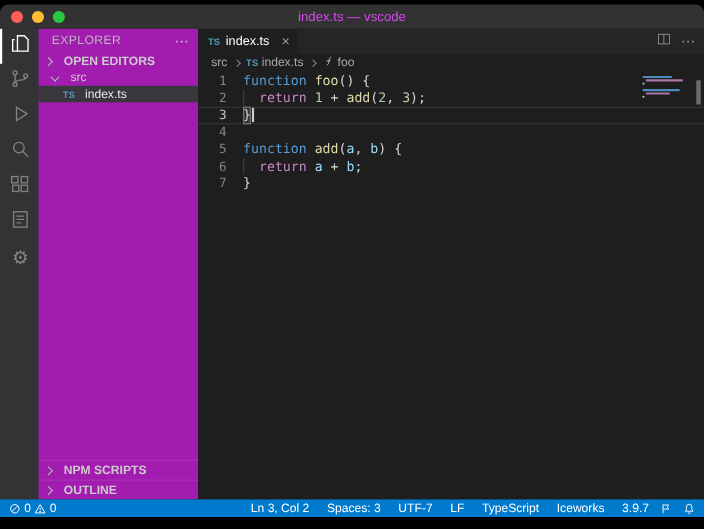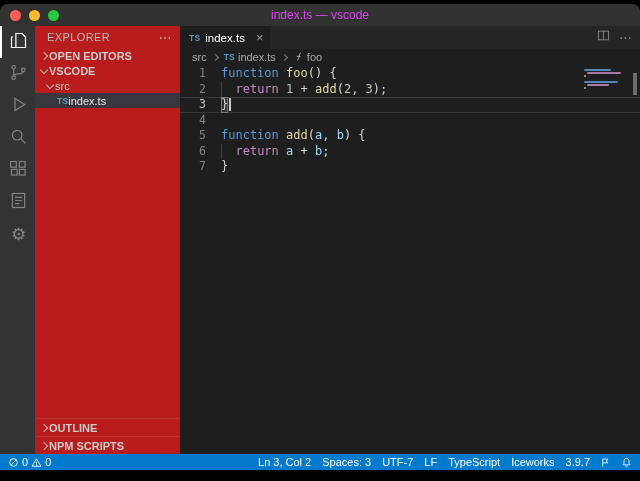--- a/index.html
+++ b/index.html
@@ -14,24 +14,24 @@
   .title{position:absolute;left:0;right:0;text-align:center;font-size:12px;color:#d946ef;}
   
   .main{flex:1;display:flex;min-height:0;}
   .activitybar{width:35px;background:#333333;display:flex;flex-direction:column;align-items:stretch;flex:0 0 auto;}
   .ab-item{height:32px;display:flex;align-items:center;justify-content:center;border-left:2px solid transparent;cursor:pointer;}
   .ab-item svg{stroke:#828282;fill:none;stroke-width:1.4;width:21px;height:21px;}
   .ab-item.active{border-left-color:#ffffff;}
   .ab-item.active svg{stroke:#ffffff;}
   .gear-glyph{font-size:17px;color:#858585;line-height:1;}
   
-  .sidebar{width:145px;background:#b91c1c;color:#cccccc;font-size:11px;display:flex;flex-direction:column;flex:0 0 auto;}
+  .sidebar{width:145px;background:#a21caf;color:#cccccc;font-size:11px;display:flex;flex-direction:column;flex:0 0 auto;}
   .side-header{height:22px;display:flex;align-items:center;justify-content:space-between;padding:0 8px 0 12px;color:#bbbbbb;letter-spacing:.4px;flex:0 0 auto;}
   .side-header .more{color:#c5c5c5;font-size:13px;cursor:pointer;}
-  .side-row{height:15px;display:flex;align-items:center;gap:0;padding-left:4px;cursor:pointer;white-space:nowrap;flex:0 0 auto;}
+  .side-row{height:15px;display:flex;align-items:center;gap:9px;padding-left:4px;cursor:pointer;white-space:nowrap;flex:0 0 auto;}
   .side-row.section{font-weight:bold;color:#cccccc;}
   .side-row.bordered{border-top:1px solid rgba(204,204,204,.12);height:17px;}
   .chev{width:5px;height:5px;border-right:1.2px solid #b6b6b6;border-bottom:1.2px solid #b6b6b6;display:inline-block;
     transform:rotate(-45deg);margin:0 2px 0 2px;flex:0 0 auto;}
   .chev.down{transform:rotate(45deg);margin-top:-2px;}
   .tree-folder{padding-left:10px;}
   .tree-file{padding-left:22px;}
   .tree-file.selected{background:#37373d;color:#e7e7e7;}
   .ts-badge{color:#519aba;font-size:8.5px;font-weight:bold;letter-spacing:.2px;flex:0 0 auto;}
   .side-spacer{flex:1;}
@@ -61,21 +61,21 @@
   .minimap{position:absolute;top:4px;right:16px;width:40px;display:flex;flex-direction:column;gap:1px;align-items:flex-start;cursor:pointer;}
   .mm-line{height:2px;border-radius:1px;opacity:.85;}
   .overview-ruler{position:absolute;top:0;right:0;width:10px;bottom:0;cursor:pointer;}
   .overview-ruler .thumb{position:absolute;top:8px;right:3px;width:4px;height:22px;background:rgba(205,205,205,.45);}
   
   .statusbar{height:16px;background:#007acc;color:#ffffff;display:flex;align-items:center;justify-content:space-between;
     padding:0 8px;font-size:11px;flex:0 0 auto;}
   .sb-left,.sb-right{display:flex;align-items:center;gap:10px;white-space:nowrap;}
   .sb-group{display:flex;align-items:center;gap:3px;cursor:pointer;}
   .sb-group svg{width:11px;height:11px;stroke:#ffffff;fill:none;stroke-width:1.3;}
-  .sb-items{display:flex;align-items:center;gap:11px;}
+  .sb-items{display:flex;align-items:center;gap:16px;}
   .sb-item{cursor:pointer;}
   .sb-icon svg{width:11px;height:11px;stroke:#ffffff;fill:none;stroke-width:1.2;display:block;}
   .sb-icon{cursor:pointer;}
 </style>
 </head>
 <body>
 
 <div class="window">
 
   <div class="titlebar">
@@ -149,40 +149,36 @@
 
     <div class="sidebar">
       <div class="side-header">
         <span>EXPLORER</span>
         <span class="more">⋯</span>
       </div>
       <div class="side-row section">
         <span class="chev"></span>
         <span>OPEN EDITORS</span>
       </div>
-      <div class="side-row section">
-        <span class="chev down"></span>
-        <span>VSCODE</span>
-      </div>
       <div class="side-row tree-folder">
         <span class="chev down"></span>
         <span>src</span>
       </div>
       <div class="side-row tree-file selected">
         <span class="ts-badge">TS</span>
         <span>index.ts</span>
       </div>
       <div class="side-spacer"></div>
       <div class="side-row section bordered">
         <span class="chev"></span>
-        <span>OUTLINE</span>
+        <span>NPM SCRIPTS</span>
       </div>
       <div class="side-row section bordered">
         <span class="chev"></span>
-        <span>NPM SCRIPTS</span>
+        <span>OUTLINE</span>
       </div>
     </div>
 
     <div class="editor-area">
       <div class="tabbar">
         <div class="tab active">
           <span class="ts-badge">TS</span>
           <span>index.ts</span>
           <span class="close">×</span>
         </div>

